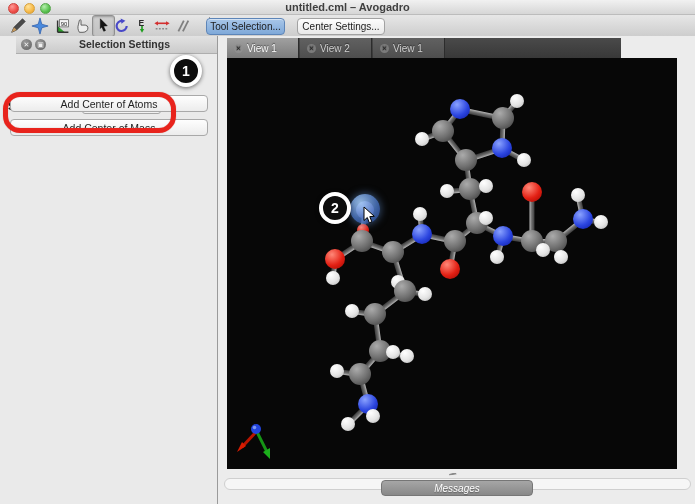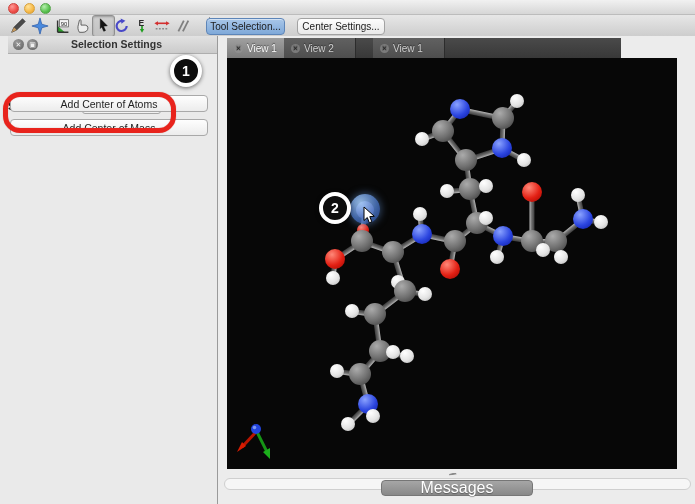--- a/index.html
+++ b/index.html
@@ -24,21 +24,21 @@
   .tsep{position:absolute;left:209px;top:2px;height:16px;border-left:1px dotted #999;}
   .tb-btn{position:absolute;top:3px;height:15px;border-radius:4px;font-size:10px;color:#1c1c1c;
     display:flex;align-items:center;justify-content:center;}
   .tb-btn.blue{left:206px;width:77px;background:linear-gradient(#a8c6e8,#7fa9d9);border:1px solid #5d85b8;
     box-shadow:inset 0 1px 0 rgba(255,255,255,.5);}
   .tb-btn.plain{left:297px;width:86px;background:linear-gradient(#fdfdfd,#e9e9e9);border:1px solid #a2a2a2;}
 
   
   .panel{position:absolute;left:0;top:36px;width:217px;height:468px;background:#eaeaea;}
   .panel-divider{position:absolute;left:217px;top:36px;width:1px;height:468px;background:#9a9a9a;}
-  .panel-header{position:absolute;left:8px;top:0;width:217px;height:17px;
+  .panel-header{position:absolute;left:16px;top:0;width:217px;height:17px;
     background:linear-gradient(#e2e2e2,#cbcbcb);border-bottom:1px solid #aeaeae;}
   .panel-title{position:absolute;left:0;top:2px;width:100%;text-align:center;font-size:10.5px;font-weight:bold;color:#333;}
   .phbtn{position:absolute;top:2.5px;width:11px;height:11px;border-radius:50%;
     background:radial-gradient(circle at 35% 30%,#9a9a9a,#5f5f5f);color:#f0f0f0;font-size:7px;line-height:11px;text-align:center;}
   .phbtn.close{left:5px;}
   .phbtn.float{left:19px;}
   .sel-label{position:absolute;left:8px;top:64px;font-size:11px;font-weight:bold;color:#1f1f1f;}
   .dropdown{position:absolute;left:82px;top:61px;width:77px;height:15px;background:linear-gradient(#ffffff,#f1f1f1);
     border:1px solid #a6a6a6;border-radius:3px;font-size:10.5px;color:#111;display:flex;align-items:center;}
   .dropdown .dd-val{flex:1;text-align:center;}
@@ -76,32 +76,33 @@
   .bond{position:absolute;height:5px;border-radius:2.5px;background:linear-gradient(#b7b7b7,#6d6d6d 45%,#3c3c3c);}
   .atom{position:absolute;border-radius:50%;}
 
   .cursor-svg{position:absolute;left:136px;top:148px;}
 
   
   .msg-strip{position:absolute;left:224px;top:478px;width:467px;height:12px;background:#f6f6f6;
     border:1px solid #cfcfcf;border-radius:6px;box-sizing:border-box;}
   .msg-handle{position:absolute;left:449px;top:473px;width:8px;height:3px;border-top:2px solid #8a8a8a;border-radius:2px;transform:rotate(-8deg);}
   .msg-btn{position:absolute;left:381px;top:480px;width:150px;height:14px;border-radius:4px;
-    background:linear-gradient(#a6a6a6,#888888);border:1px solid #767676;color:#fff;font-size:16px;
-    display:flex;align-items:center;justify-content:center;text-shadow:0 1px 1px rgba(0,0,0,.35);}
+    background:linear-gradient(#a6a6a6,#888888);border:1px solid #767676;color:#fff;font-size:10px;
+    display:flex;align-items:center;justify-content:center;text-shadow:0 1px 1px rgba(0,0,0,.35);font-style:italic;}
 </style>
 </head>
 <body>
 
 <div id="window">
 
   <div class="titlebar">
     <div class="tl red"></div>
     <div class="tl yellow"></div>
     <div class="tl green"></div>
+    <div class="title-text">untitled.cml – Avogadro</div>
   </div>
 
   <div class="toolbar">
     <div class="ticon" style="left:8px;">
       <svg width="18" height="18" viewBox="0 0 20 20">
           <path d="M3 17 L5.5 11.5 L15 2 L18 5 L8.5 14.5 Z" fill="#4a4a4a" stroke="#2e2e2e" stroke-width="0.8"></path>
           <path d="M3 17 L5.5 11.5 L8.5 14.5 Z" fill="#c79a5d"></path>
         </svg>
     </div>
     <div class="ticon" style="left:30px;">
@@ -179,21 +180,21 @@
   </div>
   <div class="panel-divider"></div>
 
   <div class="main-bg"></div>
 
   <div class="tabbar">
     <div class="tab active" style="left:0;">
       <span class="tclose">✕</span>
       <span>View 1</span>
     </div>
-    <div class="tab inactive" style="left:57px;">
+    <div class="tab inactive" style="left:73px;">
       <span class="tclose">✕</span>
       <span>View 2</span>
     </div>
     <div class="tab inactive" style="left:146px;">
       <span class="tclose">✕</span>
       <span>View 1</span>
     </div>
   </div>
 
   <div class="glview" id="mol">

